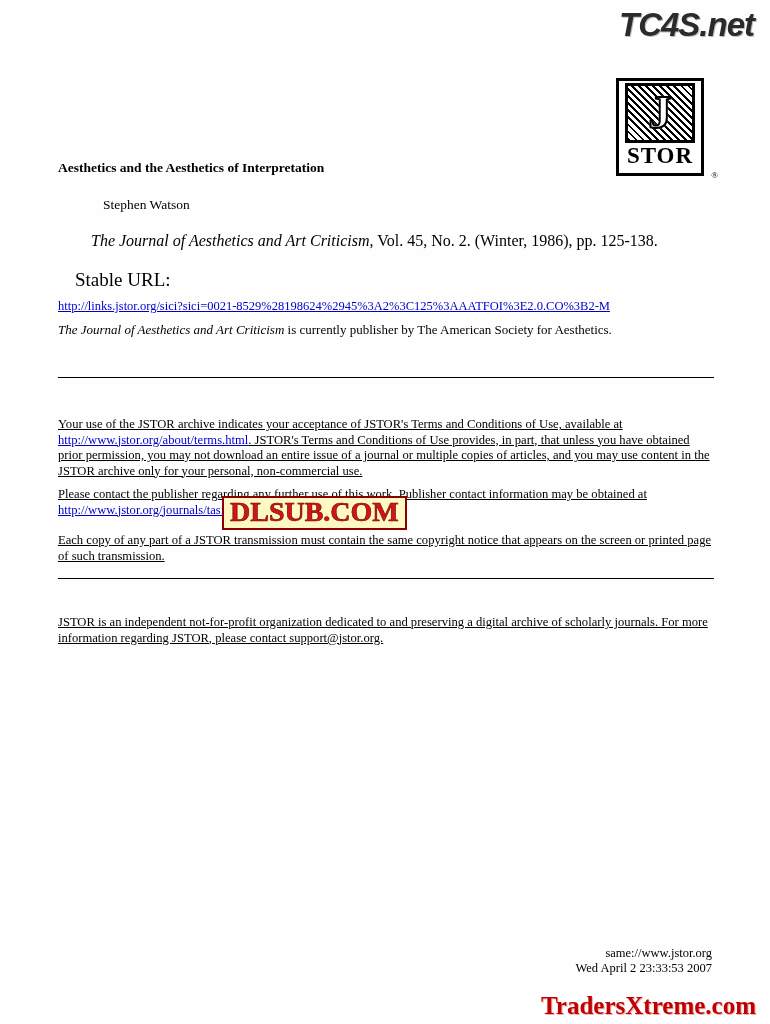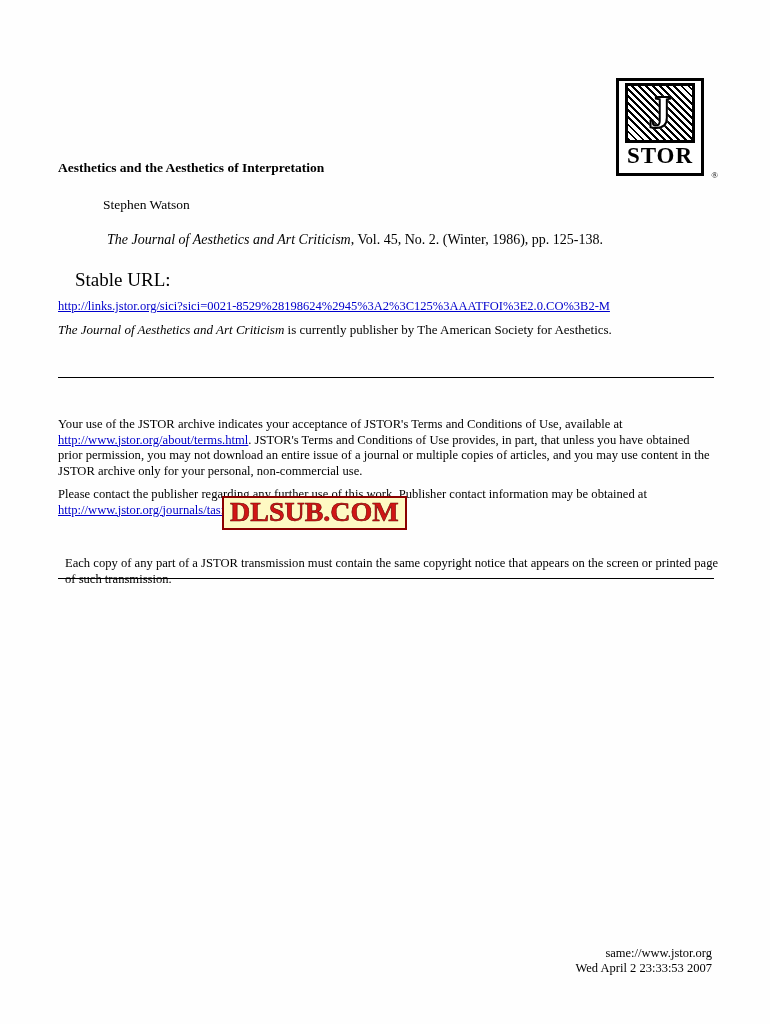--- a/index.html
+++ b/index.html
@@ -138,22 +138,22 @@
   .author {
     position: absolute;
     top: 197px;
     left: 45px;
     font-size: 13.5px;
     text-align: center;
   }
   .citation {
     position: absolute;
     top: 232px;
-    left: 49px;
-    font-size: 14px;
+    left: 33px;
+    font-size: 16px;
   }
   .citation .jname {
     font-style: italic;
   }
   .stable-label {
     position: absolute;
     top: 269px;
     left: 17px;
     font-size: 19px;
   }
@@ -186,24 +186,25 @@
   }
   .rule-1 { top: 377px; }
   .rule-2 { top: 578px; }
 
   .para {
     position: absolute;
     left: 58px;
     width: 656px;
     font-size: 12.6px;
     line-height: 15.5px;
+    text-decoration: underline;
   }
   .para-terms { top: 417px; }
   .para-contact { top: 487px; }
-  .para-copy { top: 556px; margin-left: 7px; }
+  .para-copy { top: 533px; }
   .para-about { top: 615px; }
 
   a.link {
     color: #0000cc;
     text-decoration: underline;
   }
 
   .footer {
     position: absolute;
     right: 58px;
@@ -211,20 +212,21 @@
     text-align: right;
     font-size: 12.5px;
     line-height: 15px;
   }
 </style>
 </head>
 <body>
 
 <div class="page">
 
+  <div class="wm-top">TC4S.net</div>
 
   <div class="logo-wrap">
     <div class="logo-box">
       <div class="logo-j">
         <div class="logo-j-inner">J</div>
       </div>
       <div class="logo-word">STOR</div>
     </div>
     <div class="logo-reg">®</div>
   </div>
@@ -251,22 +253,24 @@
 
   <div class="para para-contact">
     <span>Please contact the publisher regarding any further use of this work. Publisher contact information may be obtained at</span>
     <a class="link" href="#">http://www.jstor.org/journals/tasfa.html</a><span>.</span>
   </div>
 
   <div class="para para-copy">Each copy of any part of a JSTOR transmission must contain the same copyright notice that appears on the screen or printed page of such transmission.</div>
 
   <div class="rule rule-2"></div>
 
+  <div class="para para-about">JSTOR is an independent not-for-profit organization dedicated to and preserving a digital archive of scholarly journals. For more information regarding JSTOR, please contact support@jstor.org.</div>
 
   <div class="wm-mid">DLSUB.COM</div>
 
   <div class="footer">
     <div>same://www.jstor.org</div>
     <div>Wed April 2 23:33:53 2007</div>
   </div>
 
+  <div class="wm-bottom">TradersXtreme.com</div>
 
 </div>
 
 </body></html>

